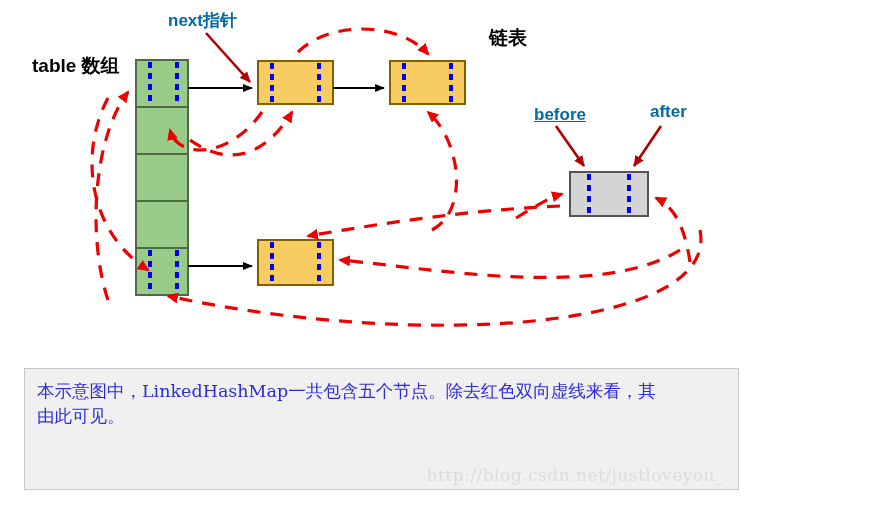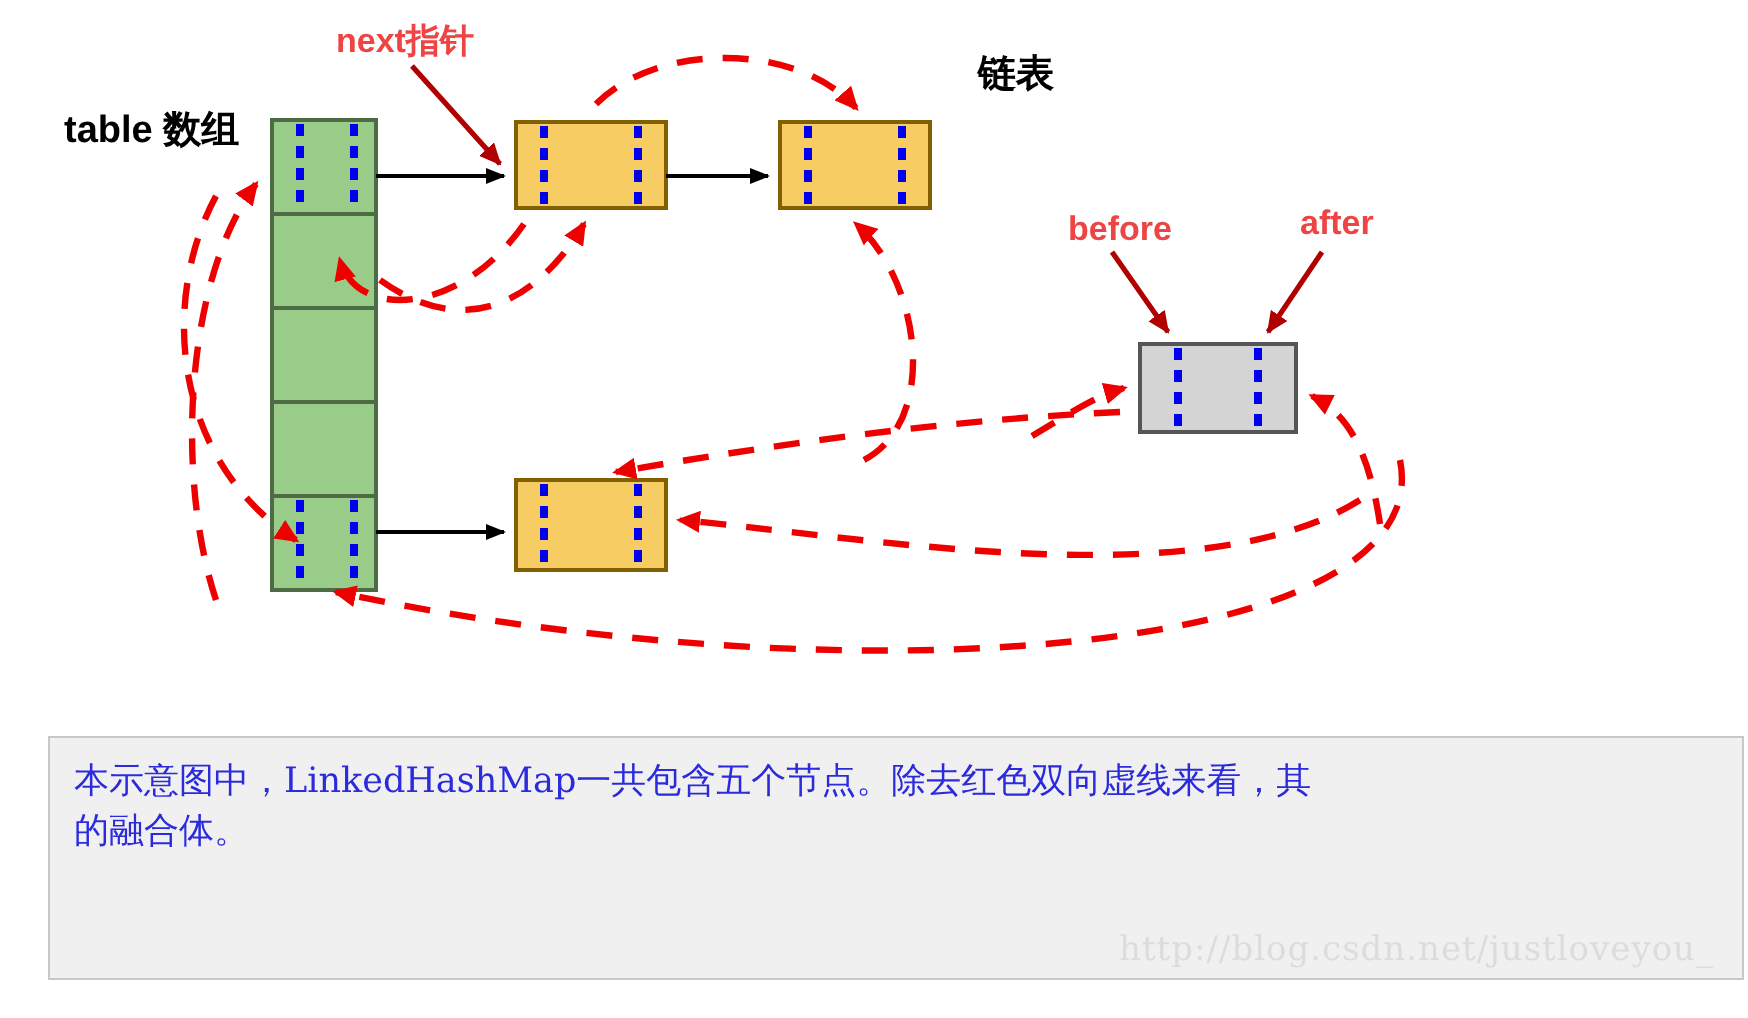--- a/index.html
+++ b/index.html
@@ -26,28 +26,28 @@
     position: absolute;
     white-space: nowrap;
     font-weight: bold;
     line-height: 1;
   }
   .lbl-purple {
     color: #000000;
     font-size: 19px;
   }
   .lbl-red {
-    color: #ef4444;
+    color: #0369a1;
     font-size: 17px;
   }
   .note-box {
     position: absolute;
     left: 24px;
     top: 368px;
-    width: 848px;
+    width: 715px;
     height: 122px;
     background: #f0f0f0;
     border: 1px solid #c8c8c8;
     box-sizing: border-box;
     padding: 10px 12px 0 12px;
   }
   .note-text {
     color: #2b2bdd;
     font-family: "DejaVu Serif", serif;
     font-size: 17.5px;
@@ -156,24 +156,24 @@
       <line x1="661" y1="126" x2="634" y2="166" marker-end="url(#dkred-arrow)"></line>
     </g>
   </svg>
 
   <div class="lbl lbl-purple" style="left:14px; top:56px;margin-left:18px;">table 数组</div>
 
   <div class="lbl lbl-red" style="left:168px; top:12px;">next指针</div>
 
   <div class="lbl lbl-purple" style="left:489px; top:28px;">链表</div>
 
-  <div class="lbl lbl-red" style="left:534px; top:106px;">before</div>
+  <div class="lbl lbl-red" style="left:534px; top:106px;text-decoration:underline;">before</div>
 
   <div class="lbl lbl-red" style="left:650px; top:103px;">after</div>
 
 
   <div class="note-box">
     <div class="note-text">本示意图中，LinkedHashMap一共包含五个节点。除去红色双向虚线来看，其</div>
-    <div class="note-text">的融合体。</div>
+    <div class="note-text">由此可见。</div>
     <div class="watermark">http://blog.csdn.net/justloveyou_</div>
   </div>
 
 </div>
 
 </body></html>

